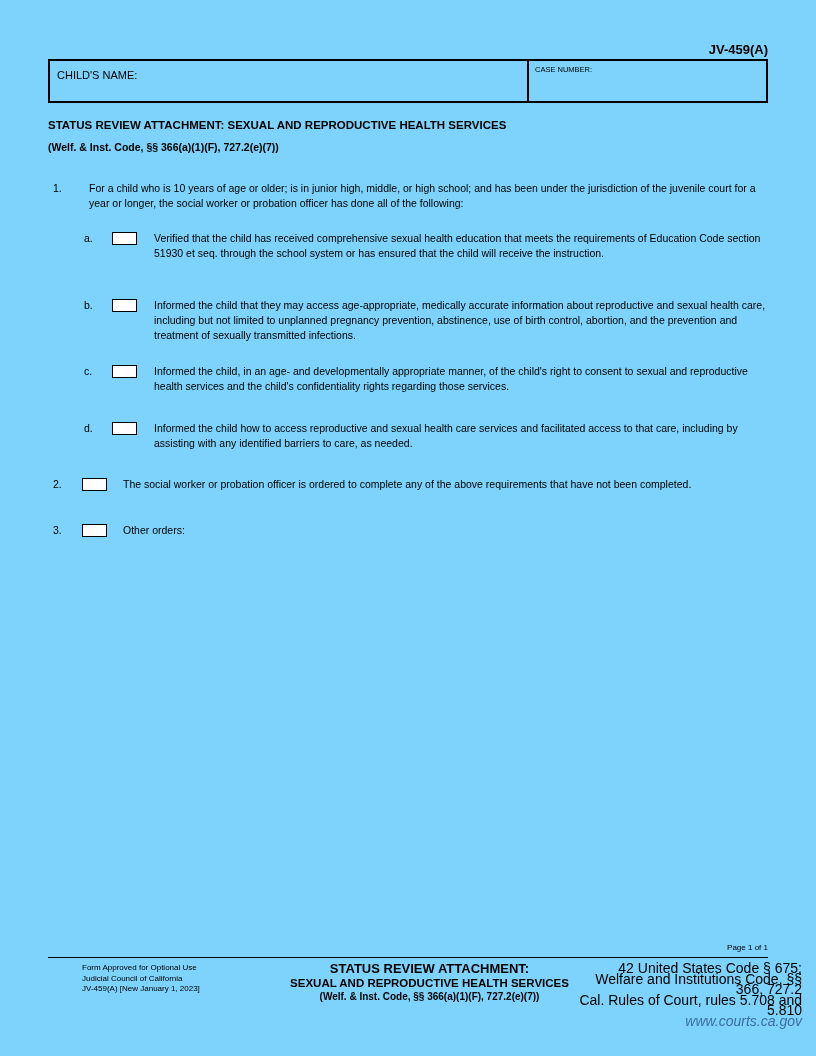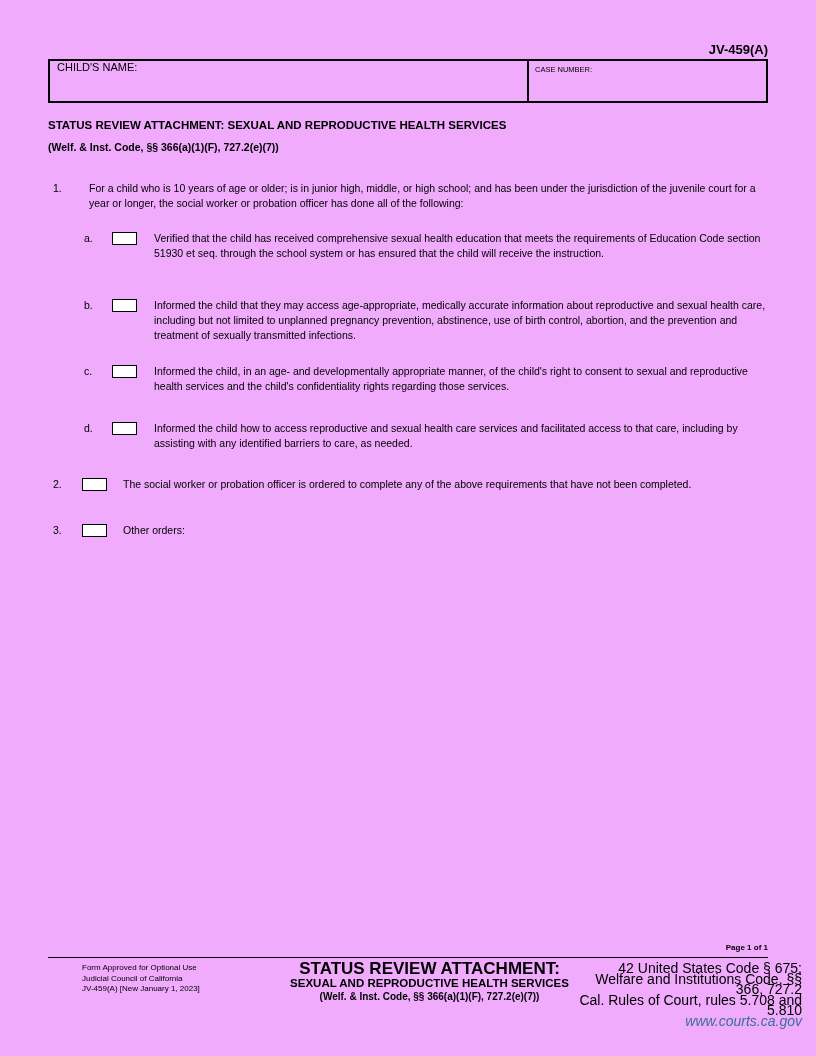--- a/index.html
+++ b/index.html
@@ -2,21 +2,21 @@
 <html><head>
 <meta charset="utf-8">
 <style>
   * { margin: 0; padding: 0; box-sizing: border-box; }
   html, body { background: #e8e8e8; }
   .page {
     position: relative;
     width: 816px;
     height: 1056px;
     margin: 0 auto;
-    background: #f0abfc;
+    background: #7dd3fc;
     font-family: "Liberation Sans", sans-serif;
     color: #000;
     overflow: hidden;
   }
   .form-code {
     position: absolute;
     top: 42px;
     right: 48px;
     font-size: 13px;
     font-weight: bold;
@@ -25,21 +25,21 @@
     position: absolute;
     top: 59px;
     left: 48px;
     width: 720px;
     height: 44px;
     border: 2px solid #000;
     display: flex;
   }
   .name-cell {
     flex: 1;
-    padding: 0 7px;
+    padding: 8px 7px;
     font-size: 11px;
     display: flex;
     flex-direction: column;
     justify-content: space-between;
   }
   .case-cell {
     width: 239px;
     border-left: 2px solid #000;
     padding: 4px 6px;
     font-size: 7.5px;
@@ -89,21 +89,21 @@
     margin-right: 9px;
     cursor: pointer;
   }
   .checkbox-23 { margin-right: 8px; }
   .itext { flex: 1; margin-left: 8px; }
   .page-indicator {
     position: absolute;
     top: 943px;
     right: 48px;
     font-size: 8px;
-    font-weight: bold;
+    font-weight: normal;
   }
   .footer-rule {
     position: absolute;
     top: 957px;
     left: 48px;
     width: 720px;
     border-top: 1.5px solid #000;
   }
   .footer {
     position: absolute;
@@ -118,21 +118,21 @@
     width: 200px;
     font-size: 8px;
     line-height: 10.5px;
     padding-top: 2px;
   }
   .f-center {
     flex: 1;
     text-align: center;
     font-weight: bold;
   }
-  .f-center .fc1 { font-size: 17px; line-height: 14px; padding-top: 1px; }
+  .f-center .fc1 { font-size: 13px; line-height: 14px; padding-top: 1px; }
   .f-center .fc2 { font-size: 11.5px; line-height: 14px; }
   .f-center .fc3 { font-size: 10px; line-height: 13px; }
   .f-right {
     width: 225px;
     font-size: 14px;
     line-height: 10.5px;
     text-align: right;
     padding-top: 2px;
   }
   .website {

